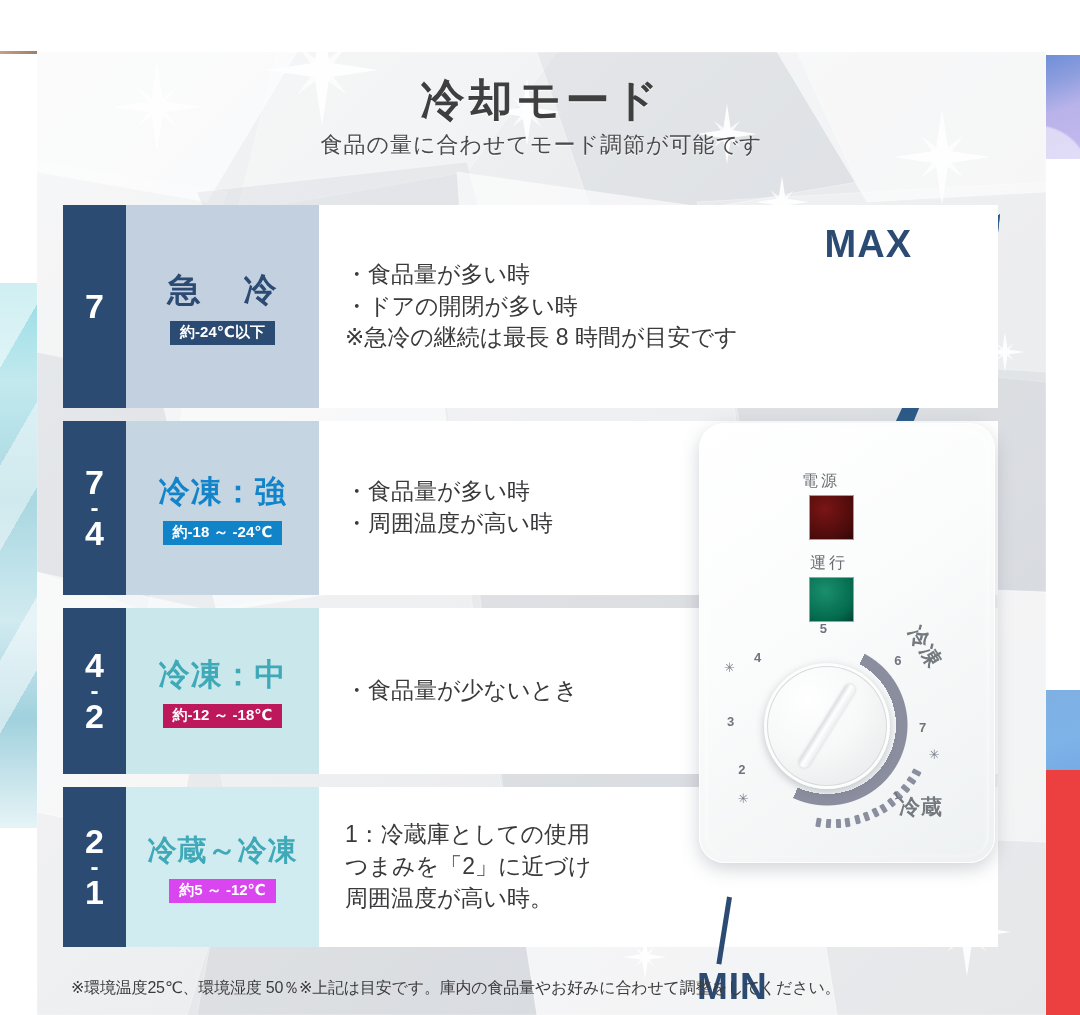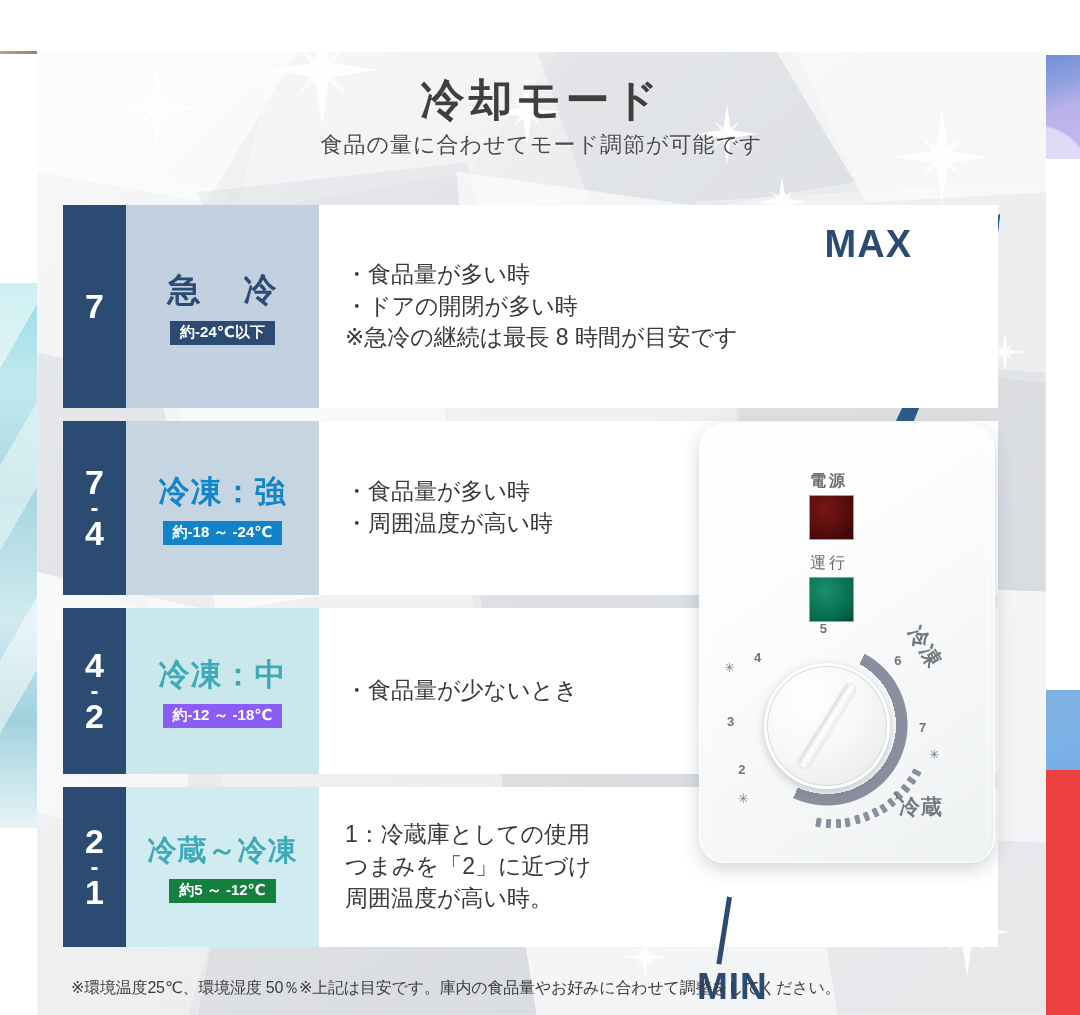--- a/index.html
+++ b/index.html
@@ -59,46 +59,46 @@
   .r1 .badge{background:#2c4b73;}
   .r1{height:203px;}
 
   .r2 .mode{background:#c5d5e2;}
   .r2 .mode-name{color:#1384c9;font-size:31px;}
   .r2 .badge{background:#1184c9;}
   .r2{height:174px;}
 
   .r3 .mode{background:#cae8ec;}
   .r3 .mode-name{color:#3fa9b8;font-size:31px;}
-  .r3 .badge{background:#8b5cf6;}
+  .r3 .badge{background:#be185d;}
   .r3{height:166px;}
 
   .r4 .mode{background:#d1ecf0;}
   .r4 .mode-name{color:#3fa9b8;font-size:29px;}
-  .r4 .badge{background:#15803d;}
+  .r4 .badge{background:#d946ef;}
   .r4{height:160px;}
   .r4 .desc .ln{font-size:23px;}
 
   
   #arrow{position:absolute;left:845px;top:160px;width:130px;height:230px;}
 
   
   #minlbl{position:absolute;left:660px;top:914px;font-size:37px;font-weight:bold;color:#2c4b73;letter-spacing:1px;}
   #minstem{position:absolute;left:690px;top:845px;width:5px;height:68px;background:#2c4b73;
     transform:rotate(9deg);transform-origin:top center;}
 
   
   #panel{position:absolute;left:662px;top:371px;width:296px;height:440px;
     background:linear-gradient(145deg,#ffffff 0%,#fbfcfc 40%,#eef1f2 100%);
     border-radius:26px;box-shadow:0 6px 18px rgba(90,100,110,.28),inset 0 0 0 1px rgba(255,255,255,.9);}
   #panel:before{content:"";position:absolute;left:6px;top:6px;right:6px;bottom:6px;border-radius:22px;
     box-shadow:inset 0 2px 6px rgba(255,255,255,.9);}
   .lamp-label{position:absolute;font-size:16px;color:#6a6e72;letter-spacing:3px;white-space:nowrap;}
   .lamp{position:absolute;width:43px;height:43px;border:1px solid #9aa0a5;}
-  #lbl-power{left:111px;top:48px;font-weight:bold;}
+  #lbl-power{left:103px;top:48px;}
   #lamp-power{left:110px;top:72px;background:radial-gradient(circle at 35% 30%,#7a1515,#4d0b0b 70%,#330707);}
   #lbl-run{left:111px;top:130px;}
   #lamp-run{left:110px;top:154px;background:radial-gradient(circle at 35% 30%,#1a8f6d,#046a4e 70%,#024534);}
 
   #dialwrap{position:absolute;left:22px;top:208px;width:250px;height:205px;}
   #dialarc{position:absolute;left:18px;top:6px;width:176px;height:176px;border-radius:50%;
     background:conic-gradient(from 0deg,
       rgba(0,0,0,0) 0deg 28deg,
       #8b8e9e 28deg 205deg,
       rgba(0,0,0,0) 205deg 360deg);

